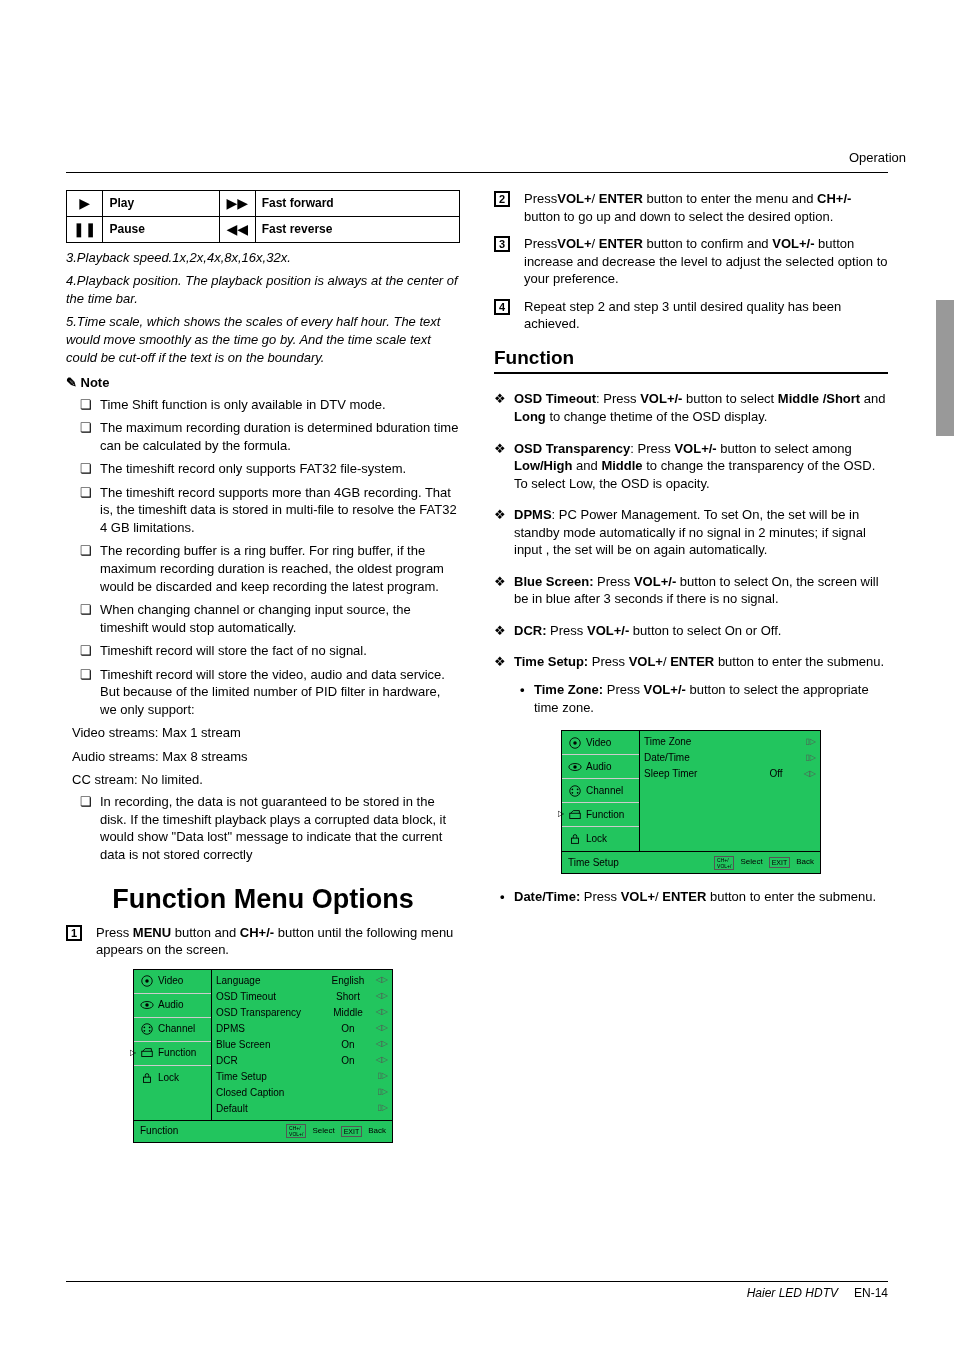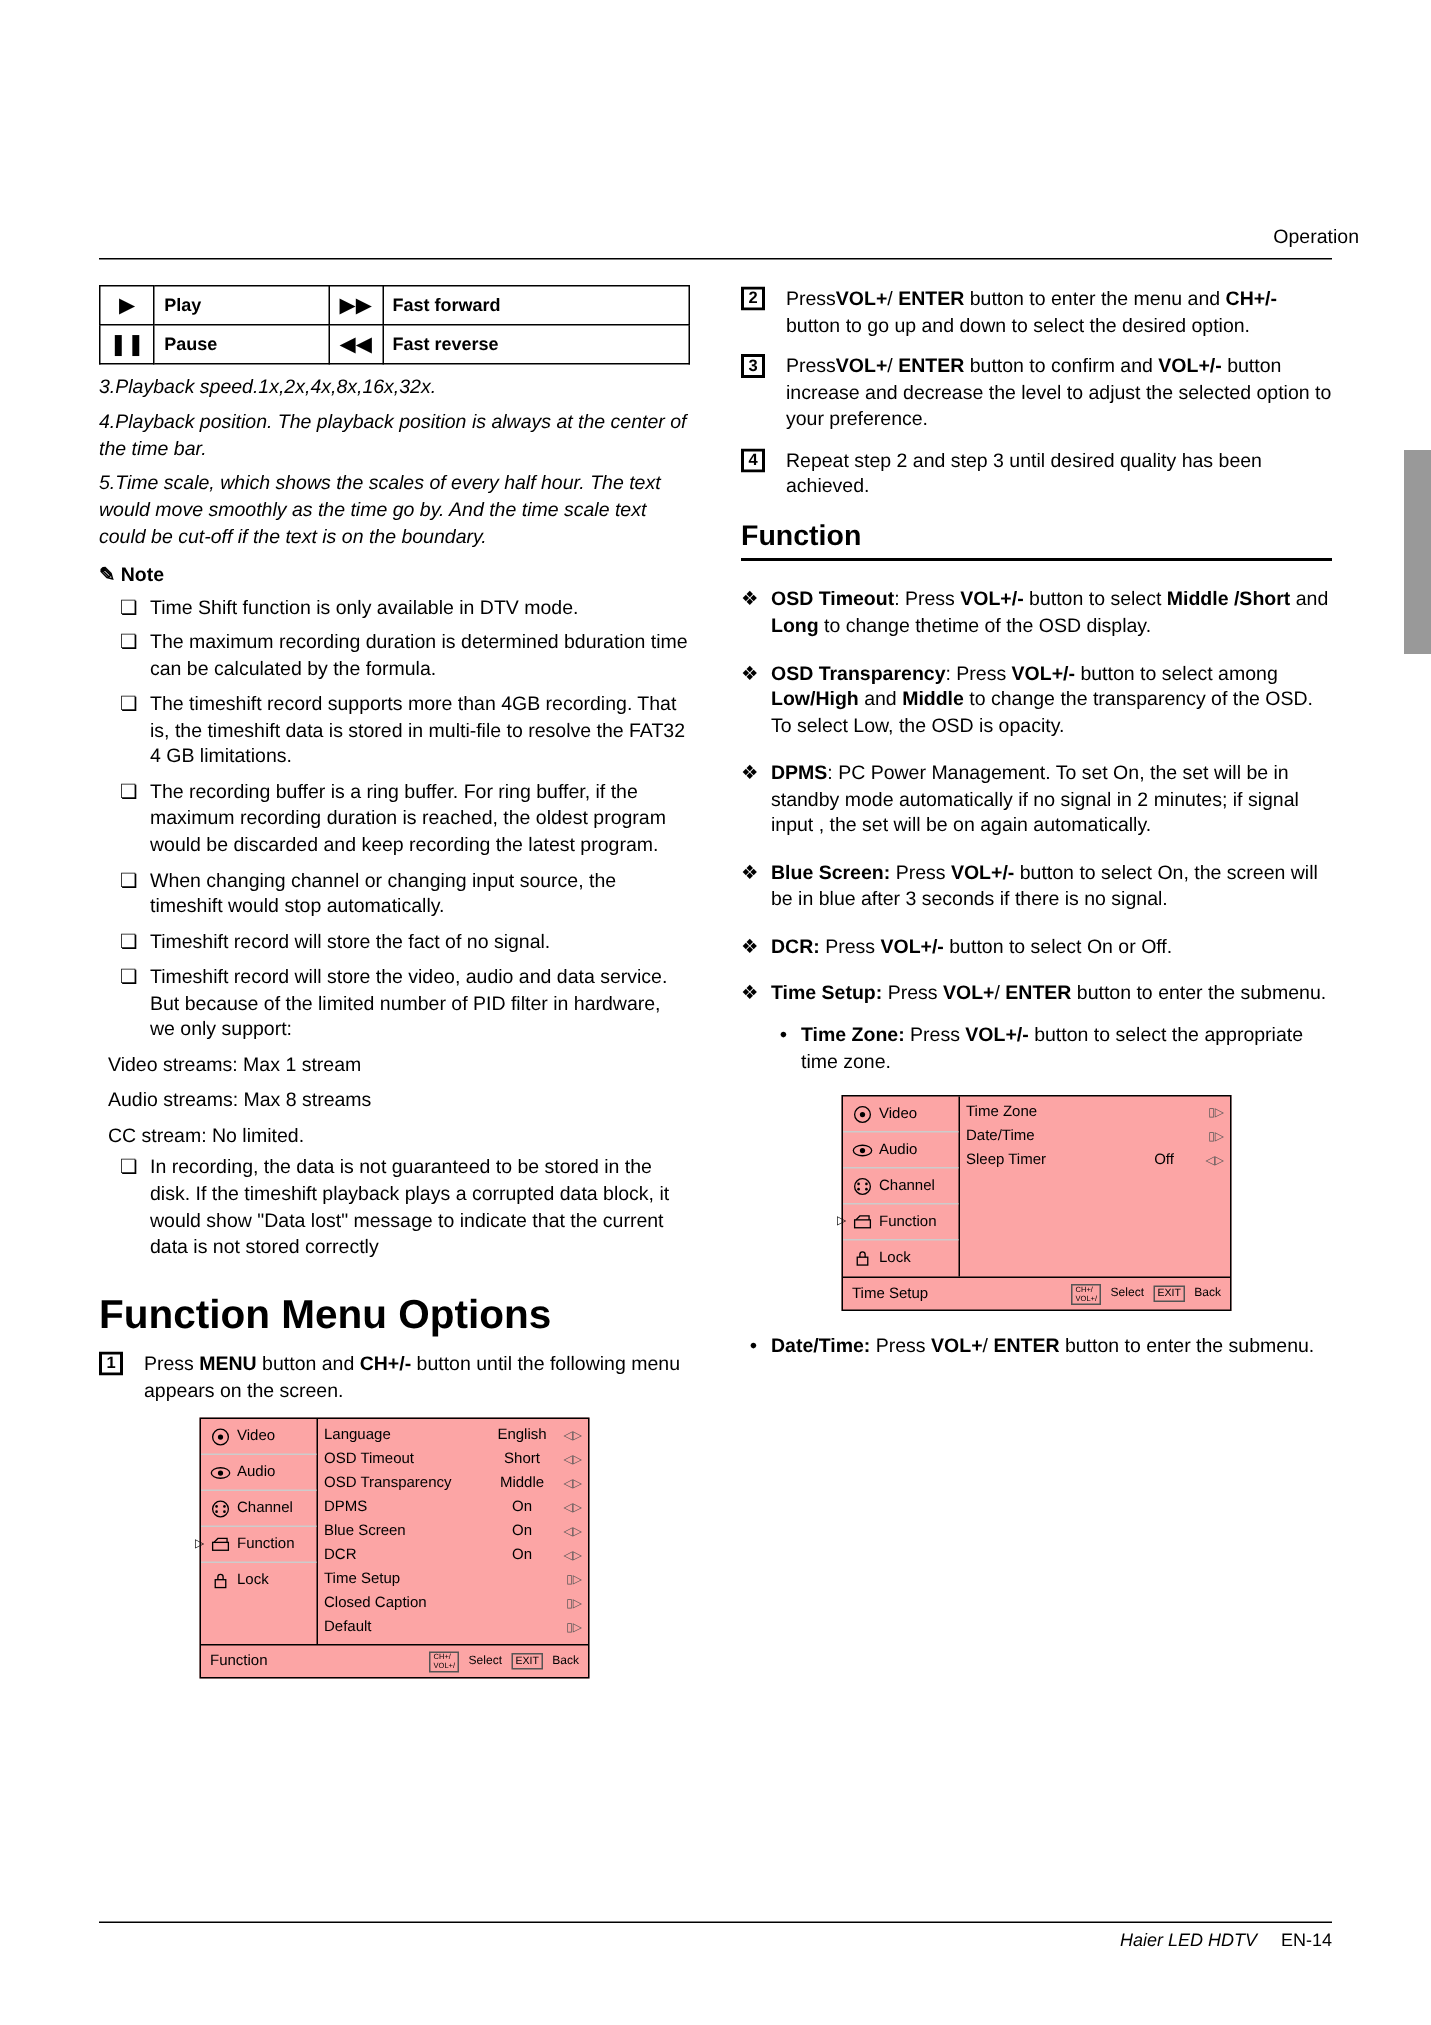--- a/index.html
+++ b/index.html
@@ -55,21 +55,21 @@
   .p { margin-top: 6px; font-style: italic; }
   .note-head { font-weight: bold; margin-top: 8px; }
   .note-head::before { content: "✎ "; }
   .sq-list { list-style: none; padding-left: 34px; margin-top: 4px; }
   .sq-list li { position: relative; margin-bottom: 6px; }
   .sq-list li::before {
     content: "❏"; position: absolute; left: -20px; top: 0;
   }
   .plain { margin-top: 6px; margin-left:6px; }
   h1.section-title {
-    font-size: 27px; font-weight: bold; margin-top: 18px; margin-bottom: 6px;
+    font-size: 27px; font-weight: bold; margin-top: 18px; margin-bottom: 6px; text-align: center;
   }
   .numlist { list-style: none; padding-left: 0; }
   .numlist > li { position: relative; padding-left: 30px; margin-bottom: 10px; }
   .numlist > li .numbox {
     position: absolute; left: 0; top: 1px;
     display: flex; align-items: center;
   }
   .numbox svg { width: 16px; height: 16px; }
   .numbox .n { position: absolute; left:0; top:0; width:16px; text-align:center; font-size:11px; font-weight:bold; color:#000; line-height:16px;}
   h2.subhead {
@@ -80,21 +80,21 @@
   .diamond-list > li { position:relative; padding-left:20px; margin-bottom:14px; }
   .diamond-list > li::before { content:"❖"; position:absolute; left:0; top:0; }
   .bullet-sub { margin-top:10px; padding-left:20px; position:relative; }
   .bullet-sub::before { content:"•"; position:absolute; left:6px; top:0; font-weight:bold; }
   .osd {
     margin: 10px auto 0 auto;
     width: 260px;
     border: 1px solid #000;
     font-family: Arial, sans-serif;
     font-size: 10px;
-    background:#fca5a5;
+    background:#22c55e;
   }
   .osd-body { display:flex; }
   .osd-side {
     width: 78px; border-right:1px solid #000;
     display:flex; flex-direction:column;
   }
   .osd-side .tab {
     display:flex; align-items:center; gap:4px;
     padding:4px 4px 4px 6px; border-bottom:1px solid #ccc;
     height:24px;
@@ -153,20 +153,21 @@
       </table>
 
     <div class="p">3.Playback speed.1x,2x,4x,8x,16x,32x.</div>
     <div class="p">4.Playback position. The playback position is always at the center of the time bar.</div>
     <div class="p">5.Time scale, which shows the scales of every half hour. The text would move smoothly as the time go by. And the time scale text could be cut-off if the text is on the boundary.</div>
 
     <div class="note-head">Note</div>
     <ul class="sq-list">
       <li>Time Shift function is only available in DTV mode.</li>
       <li>The maximum recording duration is determined bduration time can be calculated by the formula.</li>
+      <li>The timeshift record only supports FAT32 file-system.</li>
       <li>The timeshift record supports more than 4GB recording. That is, the timeshift data is stored in multi-file to resolve the FAT32 4 GB limitations.</li>
       <li>The recording buffer is a ring buffer. For ring buffer, if the maximum recording duration is reached, the oldest program would be discarded and keep recording the latest program.</li>
       <li>When changing channel or changing input source, the timeshift would stop automatically.</li>
       <li>Timeshift record will store the fact of no signal.</li>
       <li>Timeshift record will store the video, audio and data service. But because of the limited number of PID filter in hardware, we only support:</li>
     </ul>
     <div class="plain">Video streams:   Max 1 stream</div>
     <div class="plain">Audio streams:   Max 8 streams</div>
     <div class="plain">CC stream:    No limited.</div>
     <ul class="sq-list">

